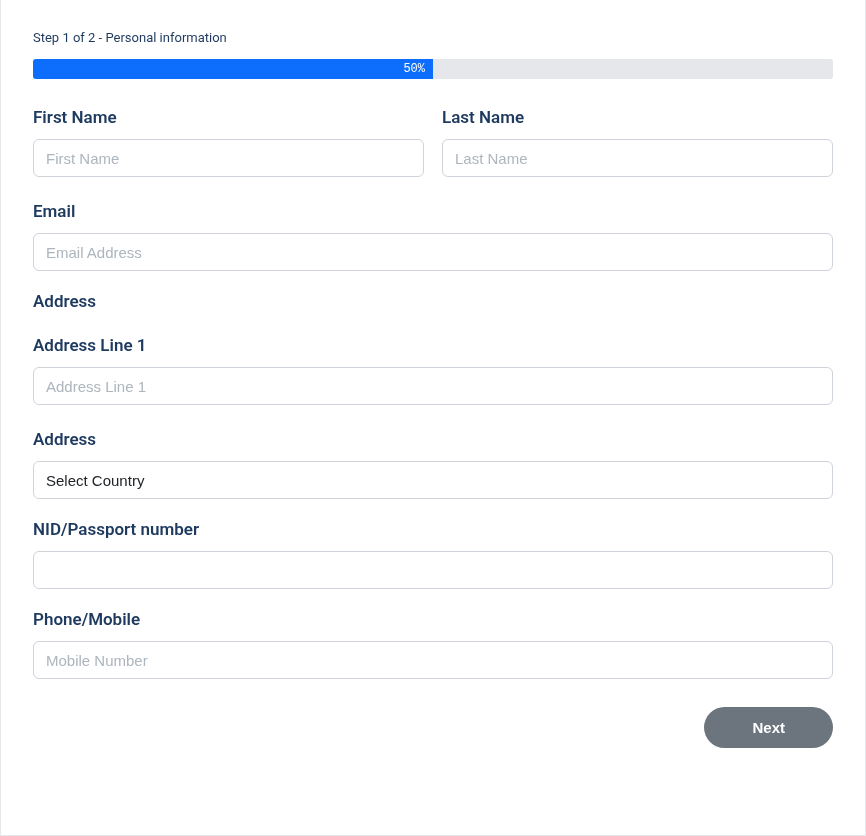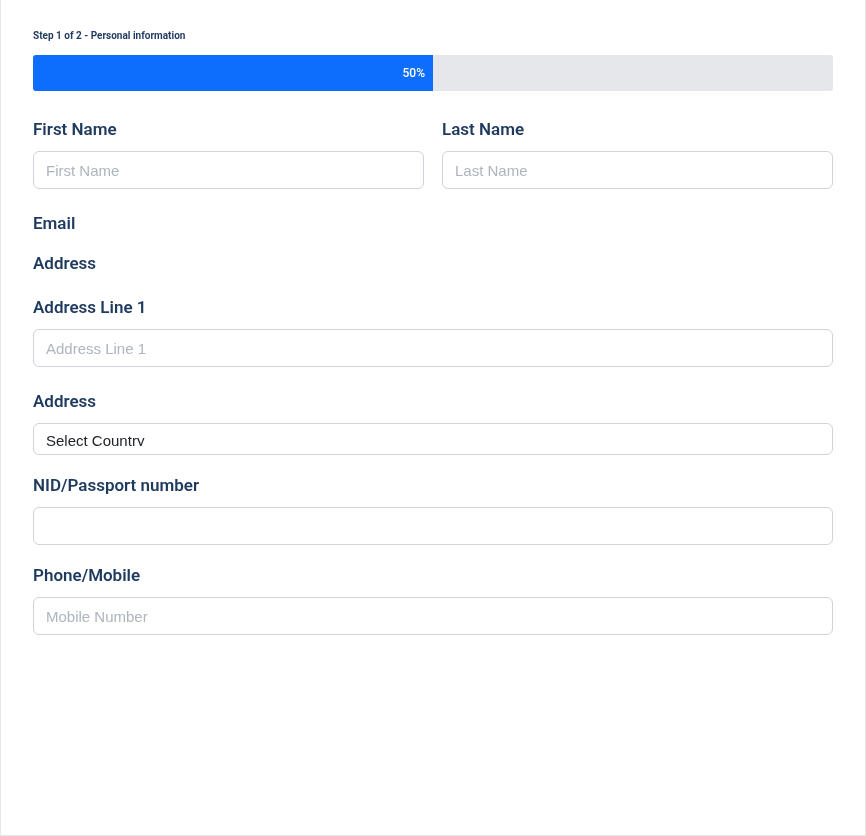--- a/index.html
+++ b/index.html
@@ -16,32 +16,33 @@
     }
     .container {
       border: 1px solid #e5e7eb;
       border-top: none;
       padding: 30px 32px 30px 32px;
       min-height: 836px;
       position: relative;
     }
     .step-label {
       color: #1f3a5f;
-      font-size: 10px;
-      font-weight: 700;
+      font-size: 13px;
+      font-weight: 400;
       margin-bottom: 14px;
     }
     .progress-bar {
       width: 100%;
-      height: 36px;
+      height: 20px;
       background: #e5e7eb;
       border-radius: 3px;
       overflow: hidden;
       margin-bottom: 28px;
       position: relative;
+      font-family: Liberation Mono, monospace;
     }
     .progress-fill {
       height: 100%;
       background: #0d6efd;
       width: 50%;
       position: relative;
       display: flex;
       align-items: center;
       justify-content: flex-end;
       padding-right: 8px;
@@ -83,21 +84,21 @@
       border-radius: 6px;
       font-size: 15px;
       color: #212529;
       background: #ffffff;
     }
     .form-input::placeholder {
       color: #adb5bd;
     }
     .form-select {
       width: 100%;
-      height: 32px;
+      height: 38px;
       padding: 8px 12px;
       border: 1px solid #ced4da;
       border-radius: 6px;
       font-size: 15px;
       color: #212529;
       background: #ffffff;
       appearance: none;
       -webkit-appearance: none;
       background-image: none;
     }
@@ -133,20 +134,21 @@
       <input type="text" class="form-input" placeholder="First Name" style="">
     </div>
     <div class="form-col">
       <label class="form-label">Last Name</label>
       <input type="text" class="form-input" placeholder="Last Name" style="">
     </div>
   </div>
 
   <div class="form-group">
     <label class="form-label">Email</label>
+    <input type="email" class="form-input" placeholder="Email Address" style="">
   </div>
 
   <div class="section-heading">Address</div>
 
   <div class="form-row">
     <div class="form-col">
       <label class="form-label">Address Line 1</label>
       <input type="text" class="form-input" placeholder="Address Line 1" style="">
     </div>
   </div>
@@ -161,14 +163,15 @@
   <div class="form-group">
     <label class="form-label">NID/Passport number</label>
     <input type="text" class="form-input" placeholder="" style="">
   </div>
 
   <div class="form-group">
     <label class="form-label">Phone/Mobile</label>
     <input type="text" class="form-input" placeholder="Mobile Number" style="">
   </div>
 
+  <button class="btn-next">Next</button>
 
 </div>
 
 </body></html>

